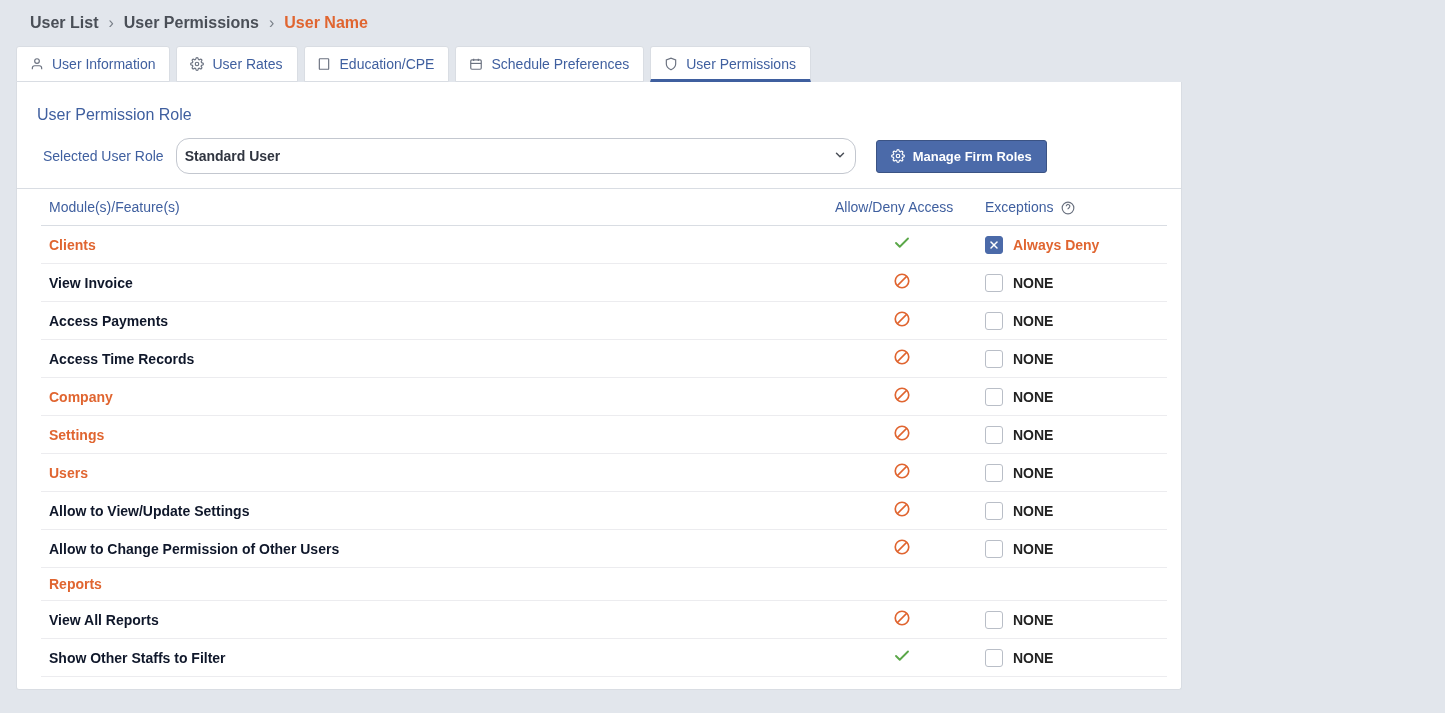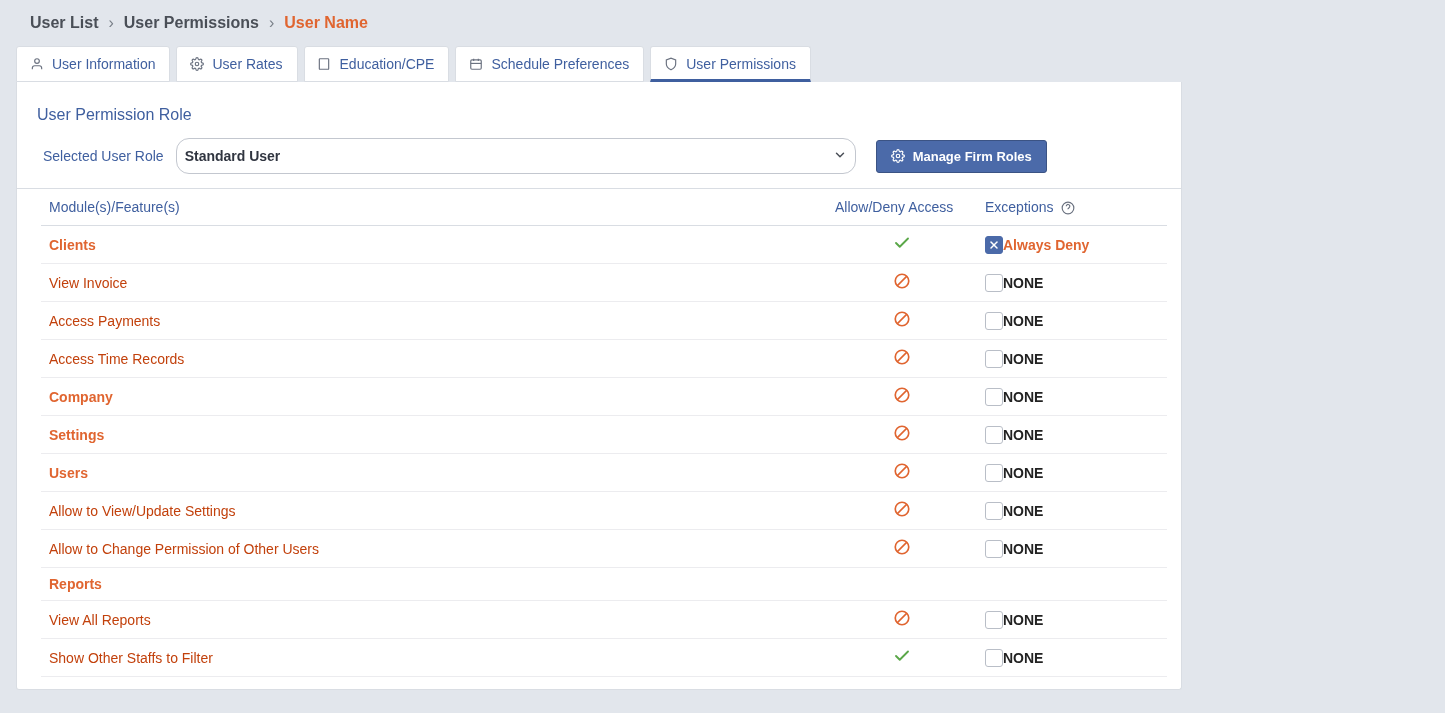--- a/index.html
+++ b/index.html
@@ -174,37 +174,37 @@
   .perm-table td {
     padding: 8px 8px;
     font-size: 14px;
   }
   .module-name {
     font-weight: 700;
     color: var(--orange);
     padding-left: 12px;
   }
   .feature-name {
-    font-weight: 400;
-    color: #c2410c;
+    font-weight: 700;
+    color: #0f172a;
     padding-left: 26px;
   }
   .td-access { text-align: center; }
   .icon-allow {
     color: var(--green);
     display:inline-block;
   }
   .icon-deny {
     color: var(--deny-red);
     display:inline-block;
   }
   .exc-cell {
     display: flex;
     align-items: center;
-    gap: 0;
+    gap: 10px;
   }
   .chk {
     width: 18px;
     height: 18px;
     border: 1.5px solid #b9bec7;
     border-radius: 3px;
     display: inline-flex;
     align-items: center;
     justify-content: center;
     background: #fff;

